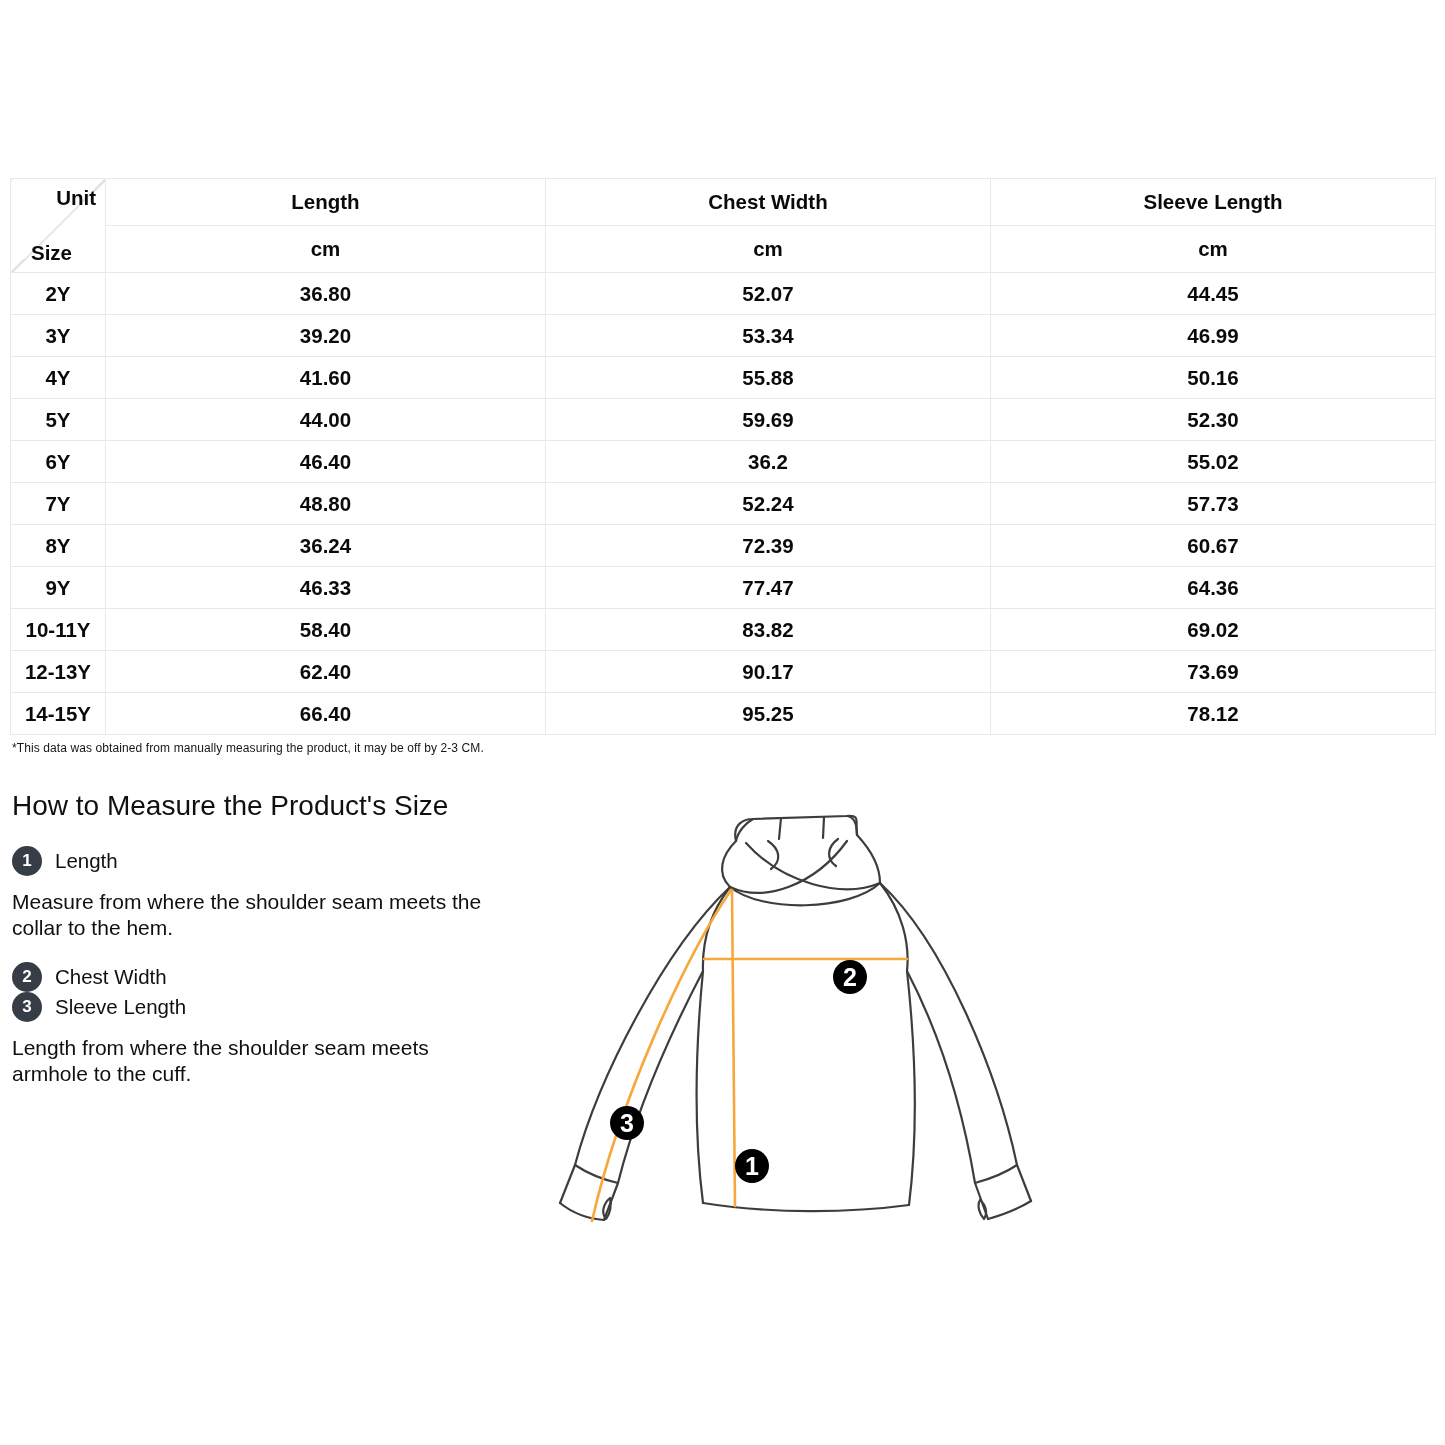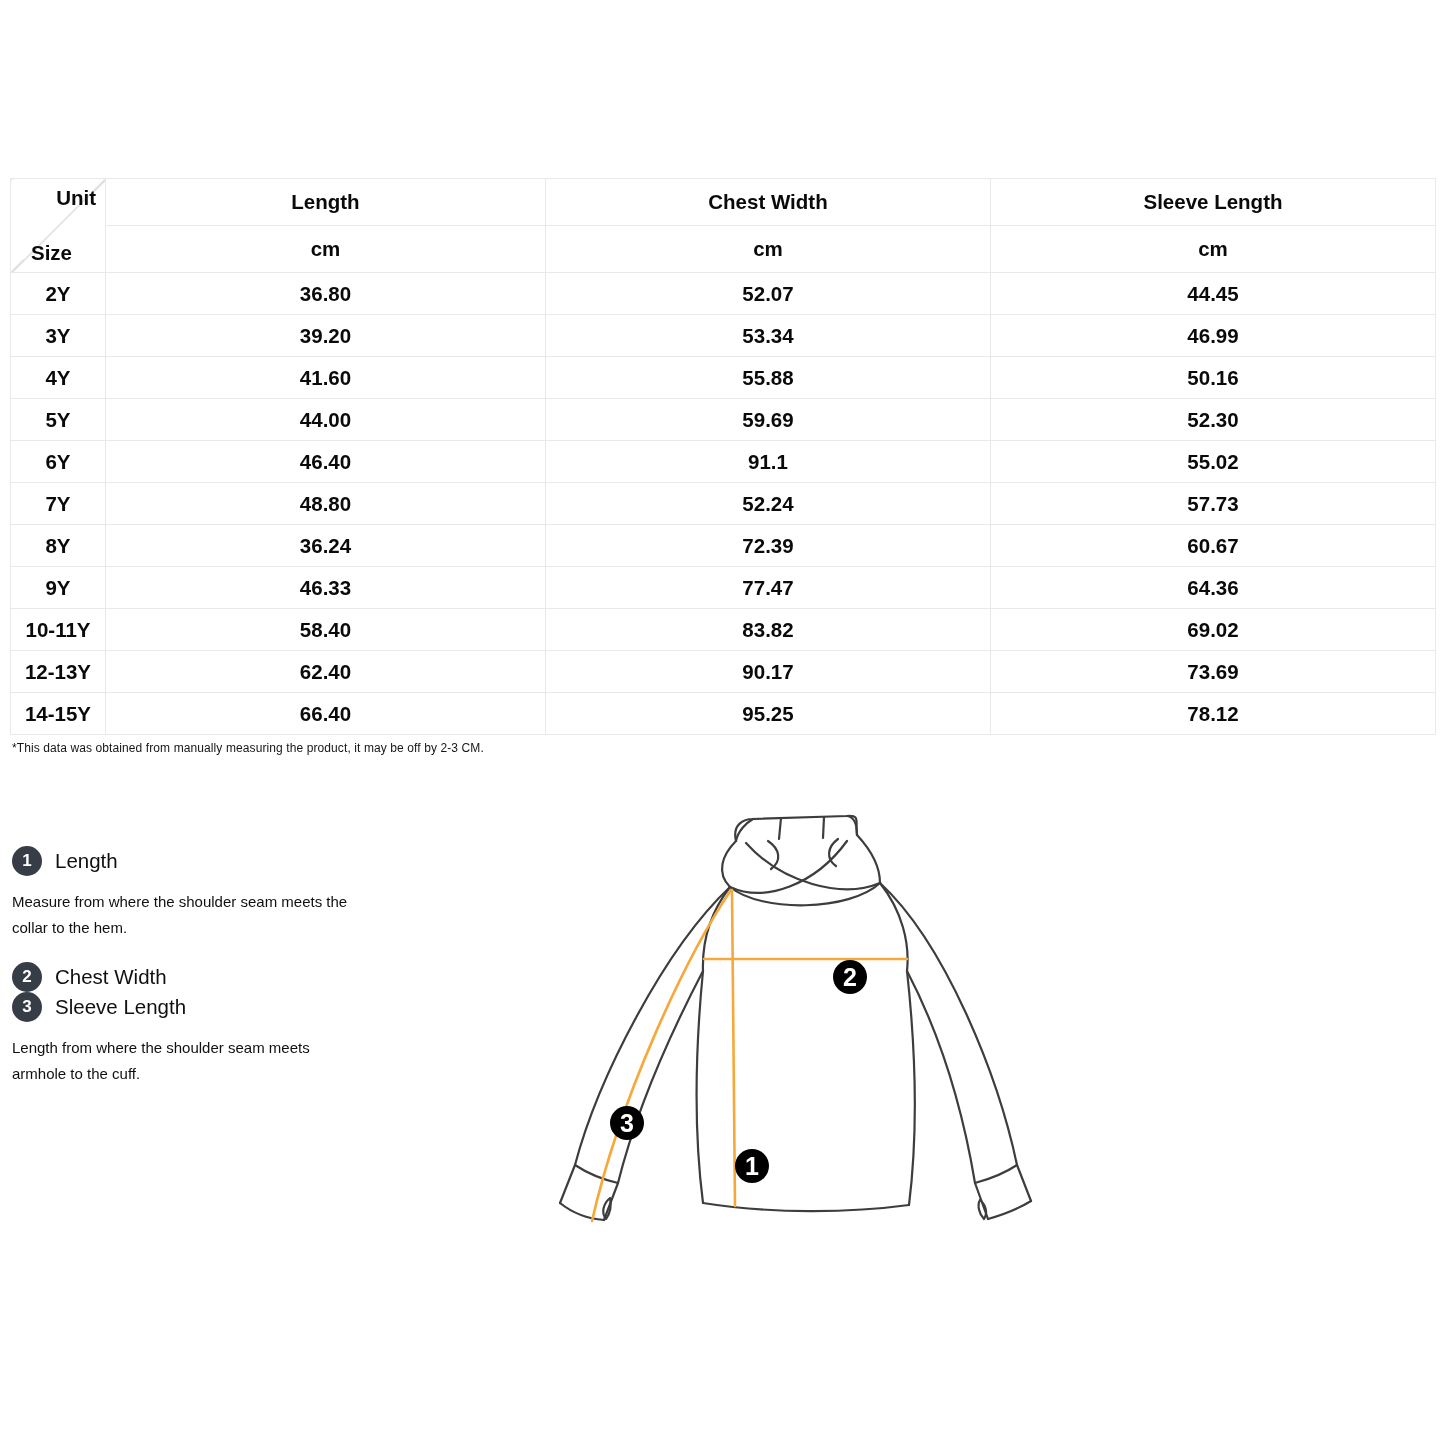--- a/index.html
+++ b/index.html
@@ -93,21 +93,21 @@
     align-items: center;
     justify-content: center;
   }
   .step-label {
     font-size: 20.5px;
     font-weight: 400;
     color: #101010;
   }
   .step-desc {
     margin: 13px 0 21px 0;
-    font-size: 15px;
+    font-size: 21px;
     line-height: 26px;
     font-weight: 400;
     color: #101010;
     white-space: pre-line;
   }
 
   
   .diagram {
     position: absolute;
     left: 550px;
@@ -185,21 +185,21 @@
         </tr>
         <tr class="data-row">
           <td>5Y</td>
           <td>44.00</td>
           <td>59.69</td>
           <td>52.30</td>
         </tr>
         <tr class="data-row">
           <td>6Y</td>
           <td>46.40</td>
-          <td>91.1</td>
+          <td>36.2</td>
           <td>55.02</td>
         </tr>
         <tr class="data-row">
           <td>7Y</td>
           <td>48.80</td>
           <td>52.24</td>
           <td>57.73</td>
         </tr>
         <tr class="data-row">
           <td>8Y</td>
@@ -229,20 +229,21 @@
           <td>14-15Y</td>
           <td>66.40</td>
           <td>95.25</td>
           <td>78.12</td>
         </tr>
       </tbody>
   </table>
 
   <div class="footnote">*This data was obtained from manually measuring the product, it may be off by 2-3 CM.</div>
 
+  <div class="howto-title">How to Measure the Product's Size</div>
 
   <div class="steps">
     <div class="step">
       <div class="step-header">
         <div class="step-badge">1</div>
         <div class="step-label">Length</div>
       </div>
       <div class="step-desc">Measure from where the shoulder seam meets the
 collar to the hem.</div>
     </div>

